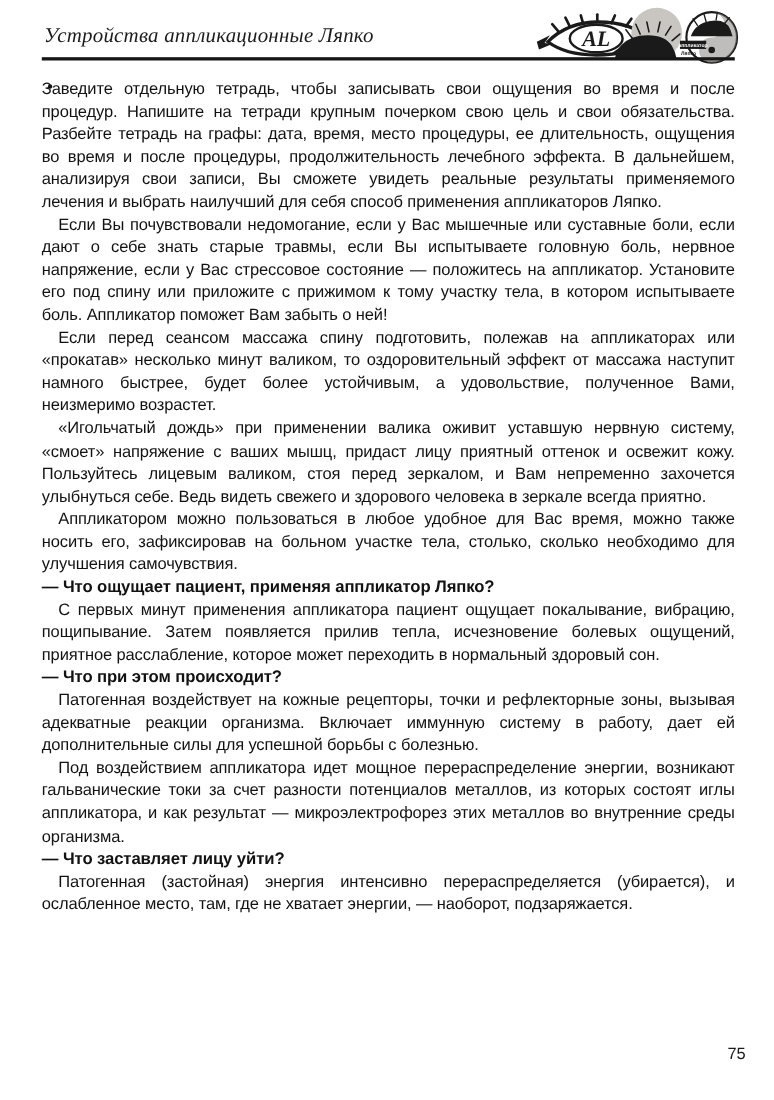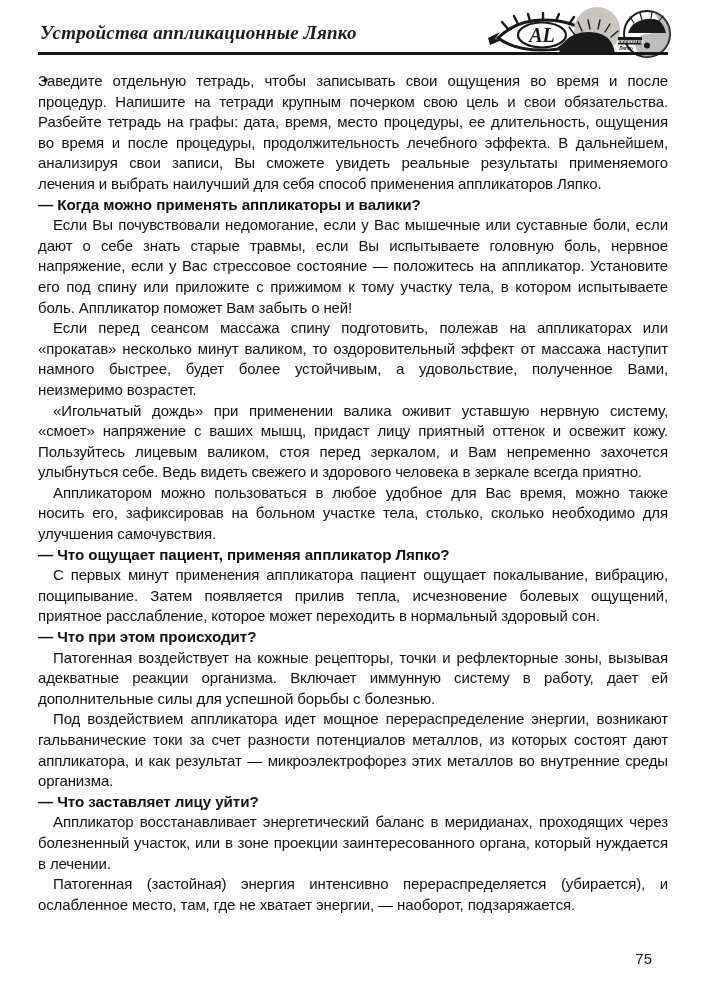--- a/index.html
+++ b/index.html
@@ -7,21 +7,21 @@
     width:704px;height:1000px;background:#ffffff;color:#121212;
     font-family:"Liberation Sans","DejaVu Sans",sans-serif;
     position:relative;overflow:hidden;
   }
   .page{position:absolute;inset:0;}
 
   
   .header-title{
     position:absolute;left:40px;top:22px;
     font-family:"Liberation Serif","DejaVu Serif",serif;
-    font-style:italic;font-weight:700;font-size:19px;color:#1c1c1c;
+    font-style:italic;font-weight:400;font-size:19px;color:#1c1c1c;
     letter-spacing:.2px;white-space:nowrap;
   }
   .logo{position:absolute;}
   .logo-eye{left:486px;top:12px;}
   .logo-hedgehog{left:549px;top:5px;}
   .logo-round{left:618px;top:7px;}
   .header-rule{
     position:absolute;left:38px;top:52px;width:630px;height:2.5px;
     background:#161616;
   }
@@ -36,21 +36,21 @@
   .para{text-indent:15px;}
   .bullet{position:relative;padding-left:22px;}
   .bullet .dot{position:absolute;left:5px;top:-1px;}
   .heading{
     font-size:15.2px;font-weight:700;letter-spacing:-0.1px;
     margin-top:8px;margin-bottom:2px;padding-left:17px;text-align:left;
   }
 
   
   .page-number{
-    position:absolute;right:52px;top:950px;
+    position:absolute;right:26px;top:950px;
     font-size:15px;color:#1a1a1a;
   }
 </style>
 </head>
 <body>
 
 <div class="page">
 
   <div class="header-title">Устройства аппликационные Ляпко</div>
 
@@ -108,43 +108,41 @@
 
   <div class="header-rule"></div>
 
   <div class="main">
 
     <p class="bullet">
       <span class="dot">•</span>
       <span>Заведите отдельную тетрадь, чтобы записывать свои ощущения во время и после процедур. Напишите на тетради крупным почерком свою цель и свои обязательства. Разбейте тетрадь на графы: дата, время, место процедуры, ее длительность, ощущения во время и после процедуры, продолжительность лечебного эффекта. В дальнейшем, анализируя свои записи, Вы сможете увидеть реальные результаты применяемого лечения и выбрать наилучший для себя способ применения аппликаторов Ляпко.</span>
     </p>
 
-    <h3 class="heading">— Когда можно применять аппликаторы и валики?</h3>
 
     <p class="para">Если Вы почувствовали недомогание, если у Вас мышечные или суставные боли, если дают о себе знать старые травмы, если Вы испытываете головную боль, нервное напряжение, если у Вас стрессовое состояние — положитесь на аппликатор. Установите его под спину или приложите с прижимом к тому участку тела, в котором испытываете боль. Аппликатор поможет Вам забыть о ней!</p>
 
     <p class="para">Если перед сеансом массажа спину подготовить, полежав на аппликаторах или «прокатав» несколько минут валиком, то оздоровительный эффект от массажа наступит намного быстрее, будет более устойчивым, а удовольствие, полученное Вами, неизмеримо возрастет.</p>
 
     <p class="para">«Игольчатый дождь» при применении валика оживит уставшую нервную систему, «смоет» напряжение с ваших мышц, придаст лицу приятный оттенок и освежит кожу. Пользуйтесь лицевым валиком, стоя перед зеркалом, и Вам непременно захочется улыбнуться себе. Ведь видеть свежего и здорового человека в зеркале всегда приятно.</p>
 
     <p class="para">Аппликатором можно пользоваться в любое удобное для Вас время, можно также носить его, зафиксировав на больном участке тела, столько, сколько необходимо для улучшения самочувствия.</p>
 
     <h3 class="heading">— Что ощущает пациент, применяя аппликатор Ляпко?</h3>
 
     <p class="para">С первых минут применения аппликатора пациент ощущает покалывание, вибрацию, пощипывание. Затем появляется прилив тепла, исчезновение болевых ощущений, приятное расслабление, которое может переходить в нормальный здоровый сон.</p>
 
     <h3 class="heading">— Что при этом происходит?</h3>
 
     <p class="para">Патогенная воздействует на кожные рецепторы, точки и рефлекторные зоны, вызывая адекватные реакции организма. Включает иммунную систему в работу, дает ей дополнительные силы для успешной борьбы с болезнью.</p>
 
-    <p class="para">Под воздействием аппликатора идет мощное перераспределение энергии, возникают гальванические токи за счет разности потенциалов металлов, из которых состоят дают аппликатора, и как результат — микроэлектрофорез этих металлов во внутренние среды организма.</p>
+    <p class="para">Под воздействием аппликатора идет мощное перераспределение энергии, возникают гальванические токи за счет разности потенциалов металлов, из которых состоят иглы аппликатора, и как результат — микроэлектрофорез этих металлов во внутренние среды организма.</p>
 
     <h3 class="heading">— Что заставляет лицу уйти?</h3>
 
-    <p class="para">Аппликатор восстанавливает энергетический баланс в меридианах, проходящих через болезненный участок, или в зоне проекции заинтересованного органа, который нуждается в лечении.</p>
 
     <p class="para">Патогенная (застойная) энергия интенсивно перераспределяется (убирается), и ослабленное место, там, где не хватает энергии, — наоборот, подзаряжается.</p>
 
 
   </div>
 
   <div class="page-number">75</div>
 
 </div>
 

